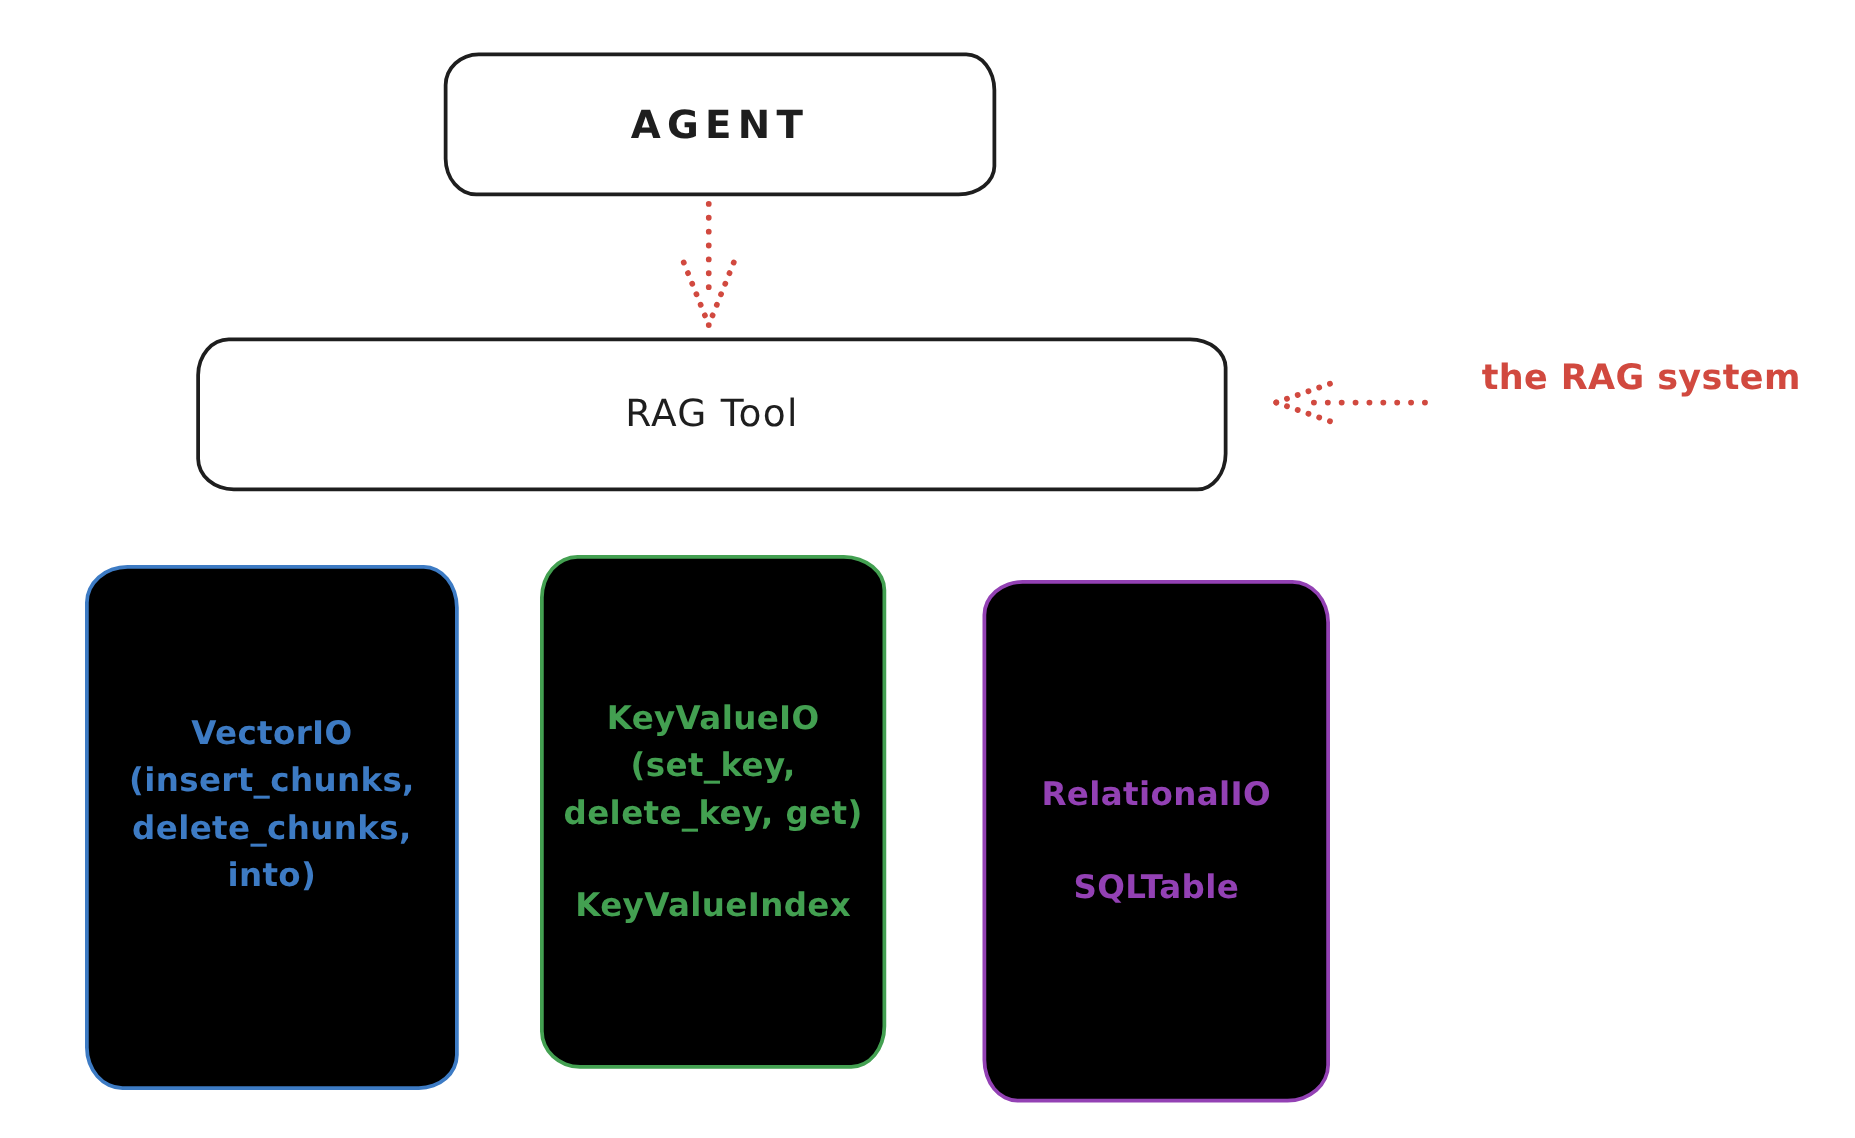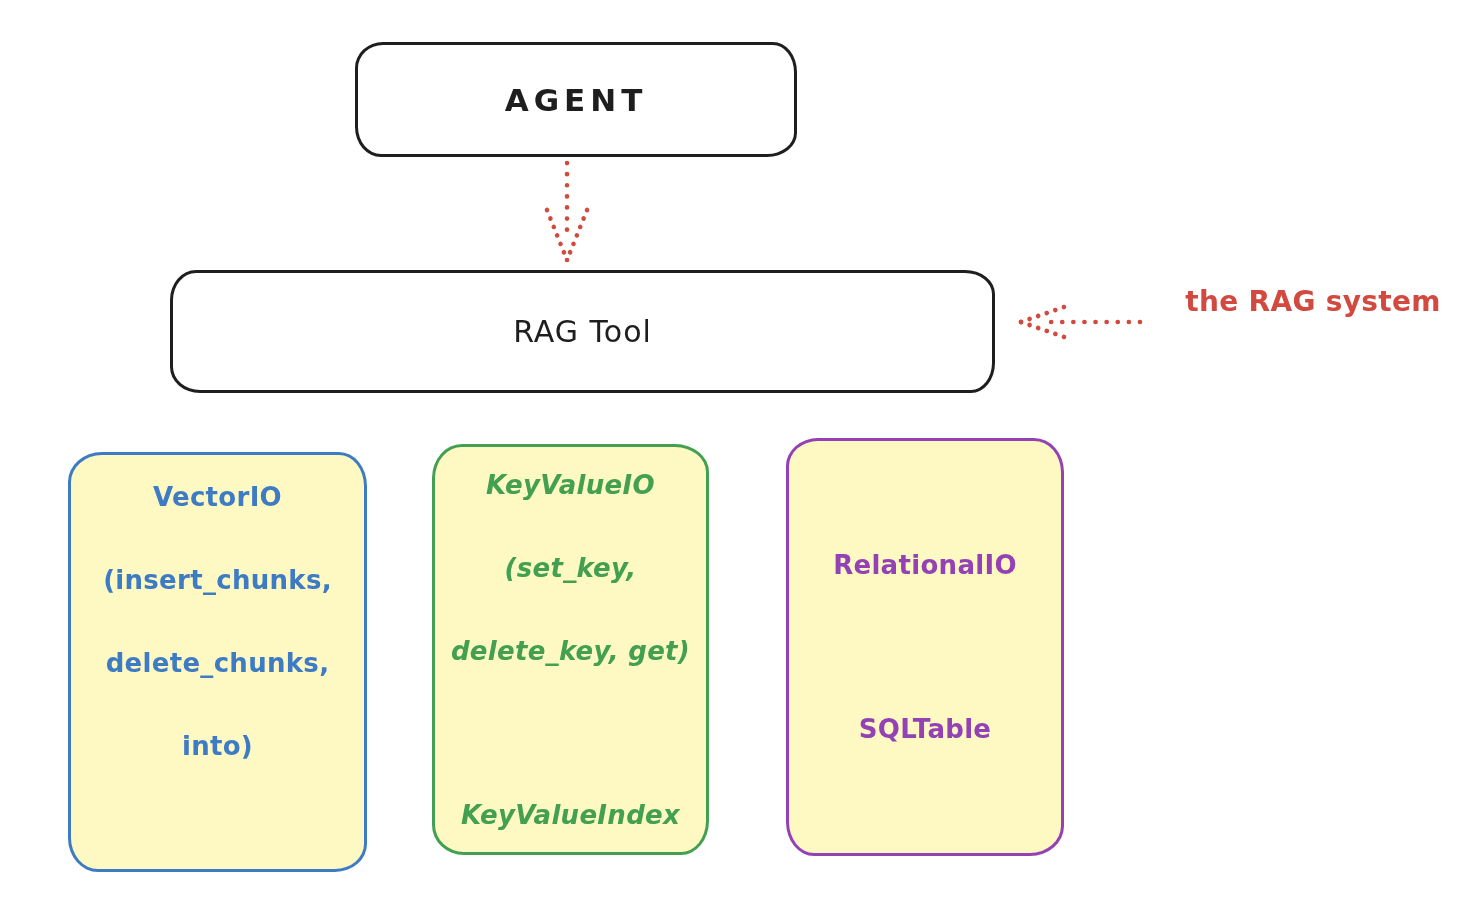--- a/index.html
+++ b/index.html
@@ -30,47 +30,45 @@
     color: var(--ink);
   }
   .agent-box {
     left: 355px; top: 42px; width: 442px; height: 115px;
     border-radius: 28px 24px 30px 26px / 26px 30px 24px 30px;
     font-size: 31px; font-weight: 600; letter-spacing: 5px;
   }
   .rag-box {
     left: 157px; top: 270px; width: 825px; height: 123px;
     border-radius: 26px 30px 24px 30px / 30px 24px 30px 26px;
-    font-size: 30px; font-weight: 500; letter-spacing: 1px; margin-left: 13px;
+    font-size: 30px; font-weight: 500; letter-spacing: 1px;
   }
   .storage-box {
     flex-direction: column;
     font-size: 26px;
     font-weight: 600;
     line-height: 38px;
     letter-spacing: 0.3px;
     border-width: 3.5px;
     border-style: solid;
-    background: #fef9c3;
-    gap: 45px;
+    background: #000000;
   }
   .storage-box .spacer { height: 36px; }
   .vector-box {
     left: 68px; top: 452px; width: 299px; height: 420px;
     border-color: var(--blue); color: var(--blue);
     border-radius: 34px 28px 32px 30px / 30px 34px 28px 34px;
   }
   .keyvalue-box {
     left: 432px; top: 444px; width: 277px; height: 411px;
     border-color: var(--green); color: var(--green);
     border-radius: 30px 34px 28px 32px / 34px 28px 34px 30px;
-    font-style: italic;
   }
   .relational-box {
-    left: 786px; top: 438px; width: 278px; height: 418px;
+    left: 786px; top: 464px; width: 278px; height: 418px;
     border-color: var(--purple); color: var(--purple);
     border-radius: 32px 30px 34px 28px / 28px 34px 30px 34px;
   }
   .annotation {
     position: absolute;
     left: 1143px; top: 281px; width: 340px;
     text-align: center;
     color: var(--red);
     font-size: 28px;
     font-weight: 700;

